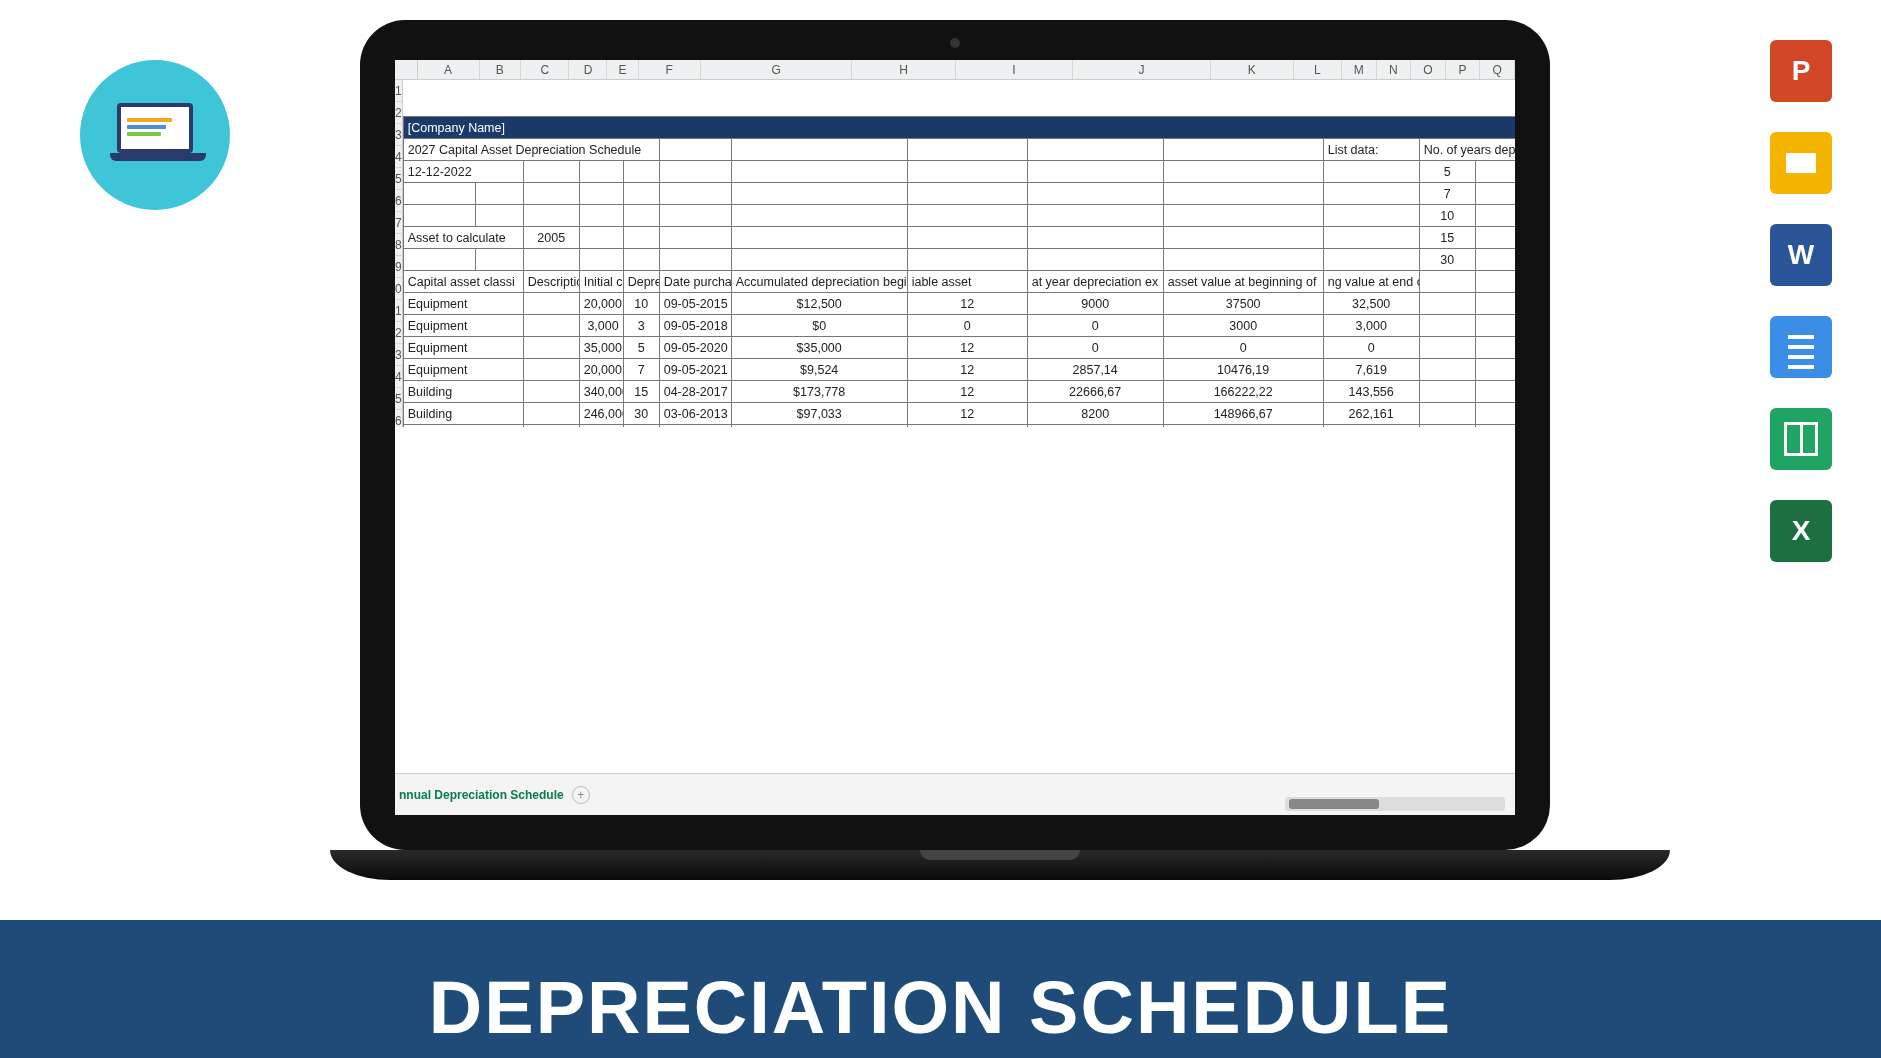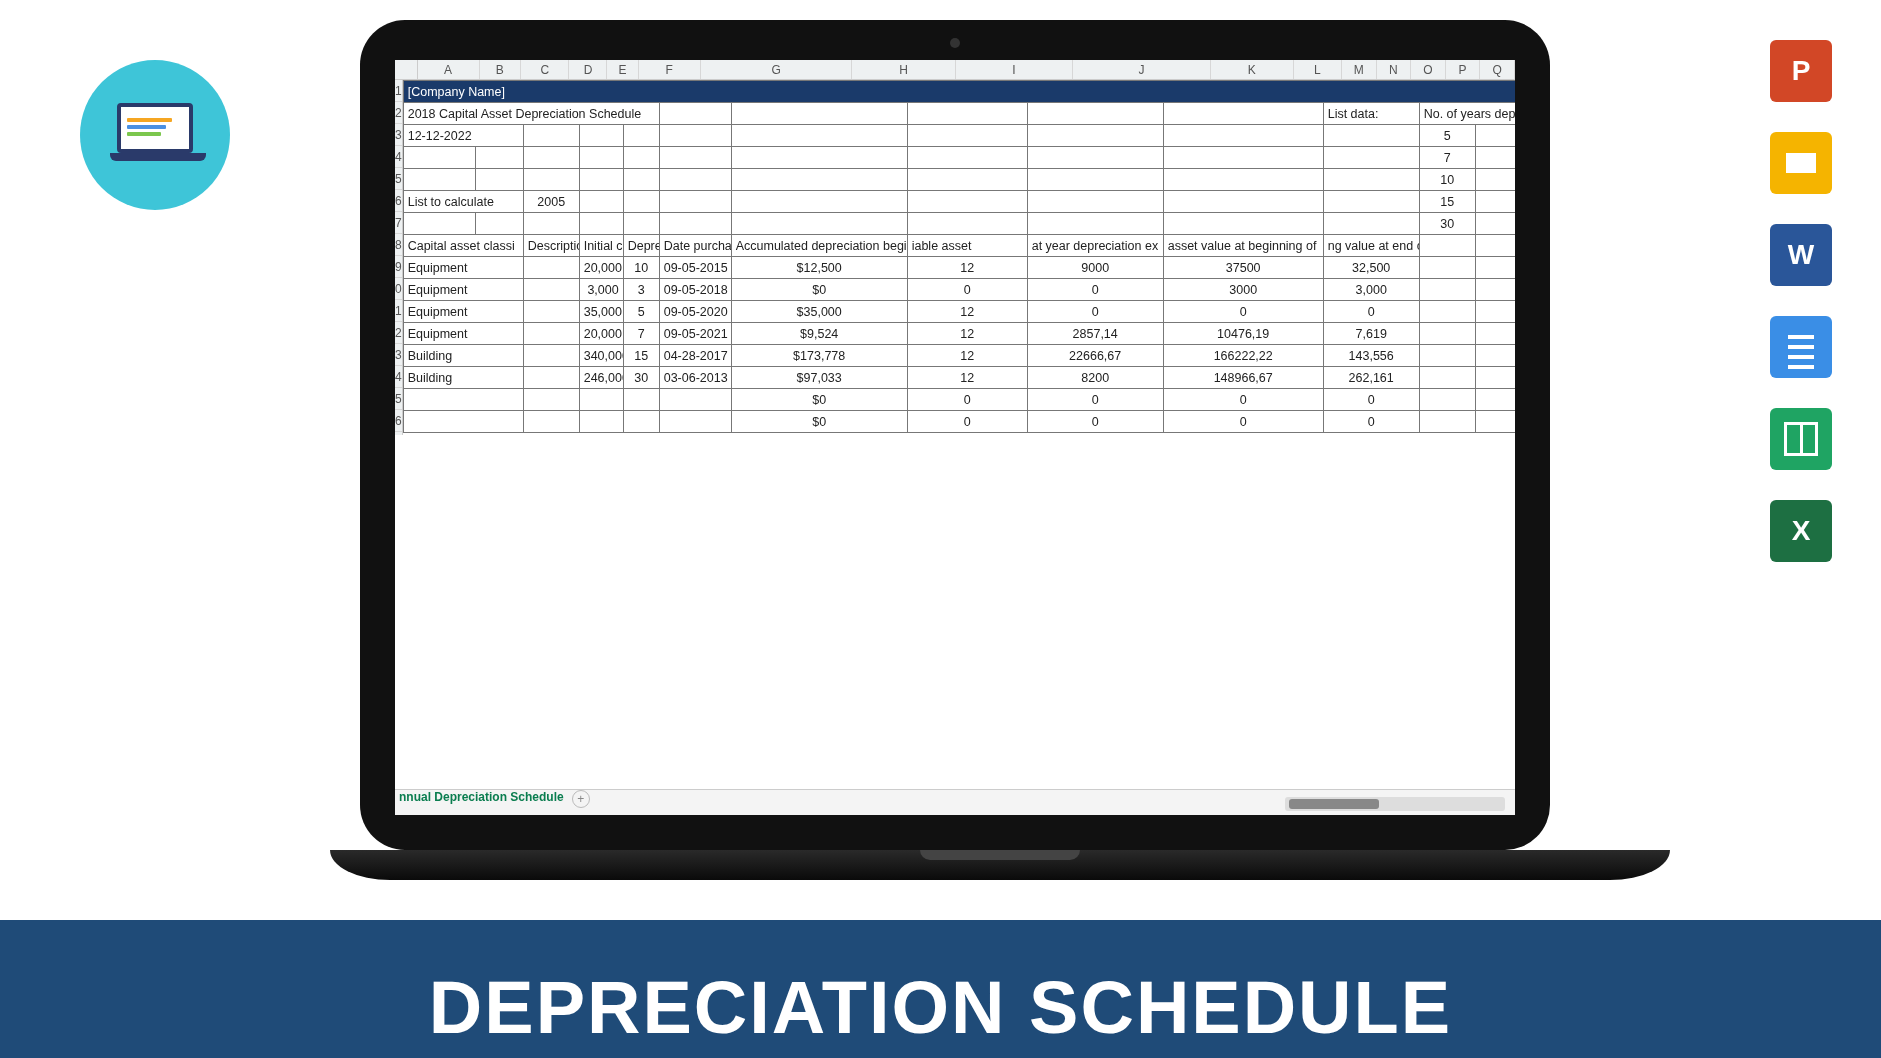--- a/index.html
+++ b/index.html
@@ -137,37 +137,38 @@
     border-right: 1px solid #ccc;
   }
   .row-headers .rh { height: 22px; line-height: 22px; text-align: center; border-bottom: 1px solid #d7d7d7; }
   .cells { flex: 1; position: relative; }
   table.sheet {
     border-collapse: collapse;
     width: 100%;
     table-layout: fixed;
     font-size: 12.5px;
     color: #222;
+    margin-top: 36px;
   }
   table.sheet td {
     border: 1px solid #777;
     padding: 2px 4px;
     height: 22px;
     overflow: hidden;
     white-space: nowrap;
   }
   .row-company td { background: #1a3a6a; color: #fff; border-color:#1a3a6a; }
   .num { text-align: right; }
   .ctr { text-align: center; }
   .sheet-tab-bar {
-    height: 26px;
+    height: 42px;
     background: #f4f4f4;
     border-top: 1px solid #ccc;
     display: flex;
-    align-items: flex-start;
+    align-items: center;
     font-size: 12px;
     color: #0a7d4f;
     font-weight: bold;
     padding-left: 4px;
     position: relative;
   }
   .sheet-tab-bar .plus {
     width: 18px; height: 18px;
     border: 1px solid #bbb;
     border-radius: 50%;
@@ -322,21 +323,21 @@
                   <col style="width: 160px;">
                   <col style="width: 96px;">
                   <col style="width: 56px;">
                   <col style="width: 40px;">
                 </colgroup>
               <tbody id="sheetBody">
                   <tr class="row-company">
                     <td colspan="17">[Company Name]</td>
                   </tr>
                   <tr>
-                    <td colspan="5">2018 Capital Asset Depreciation Schedule</td>
+                    <td colspan="5">2027 Capital Asset Depreciation Schedule</td>
                     <td></td>
                     <td></td>
                     <td></td>
                     <td></td>
                     <td></td>
                     <td>List data:</td>
                     <td colspan="3">No. of years depreciation</td>
                   </tr>
                   <tr>
                     <td colspan="2">12-12-2022</td>
@@ -376,21 +377,21 @@
                     <td></td>
                     <td></td>
                     <td></td>
                     <td></td>
                     <td></td>
                     <td></td>
                     <td class="ctr">10</td>
                     <td></td>
                   </tr>
                   <tr>
-                    <td colspan="2">List to calculate</td>
+                    <td colspan="2">Asset to calculate</td>
                     <td class="ctr">2005</td>
                     <td></td>
                     <td></td>
                     <td></td>
                     <td></td>
                     <td></td>
                     <td></td>
                     <td></td>
                     <td></td>
                     <td class="ctr">15</td>

